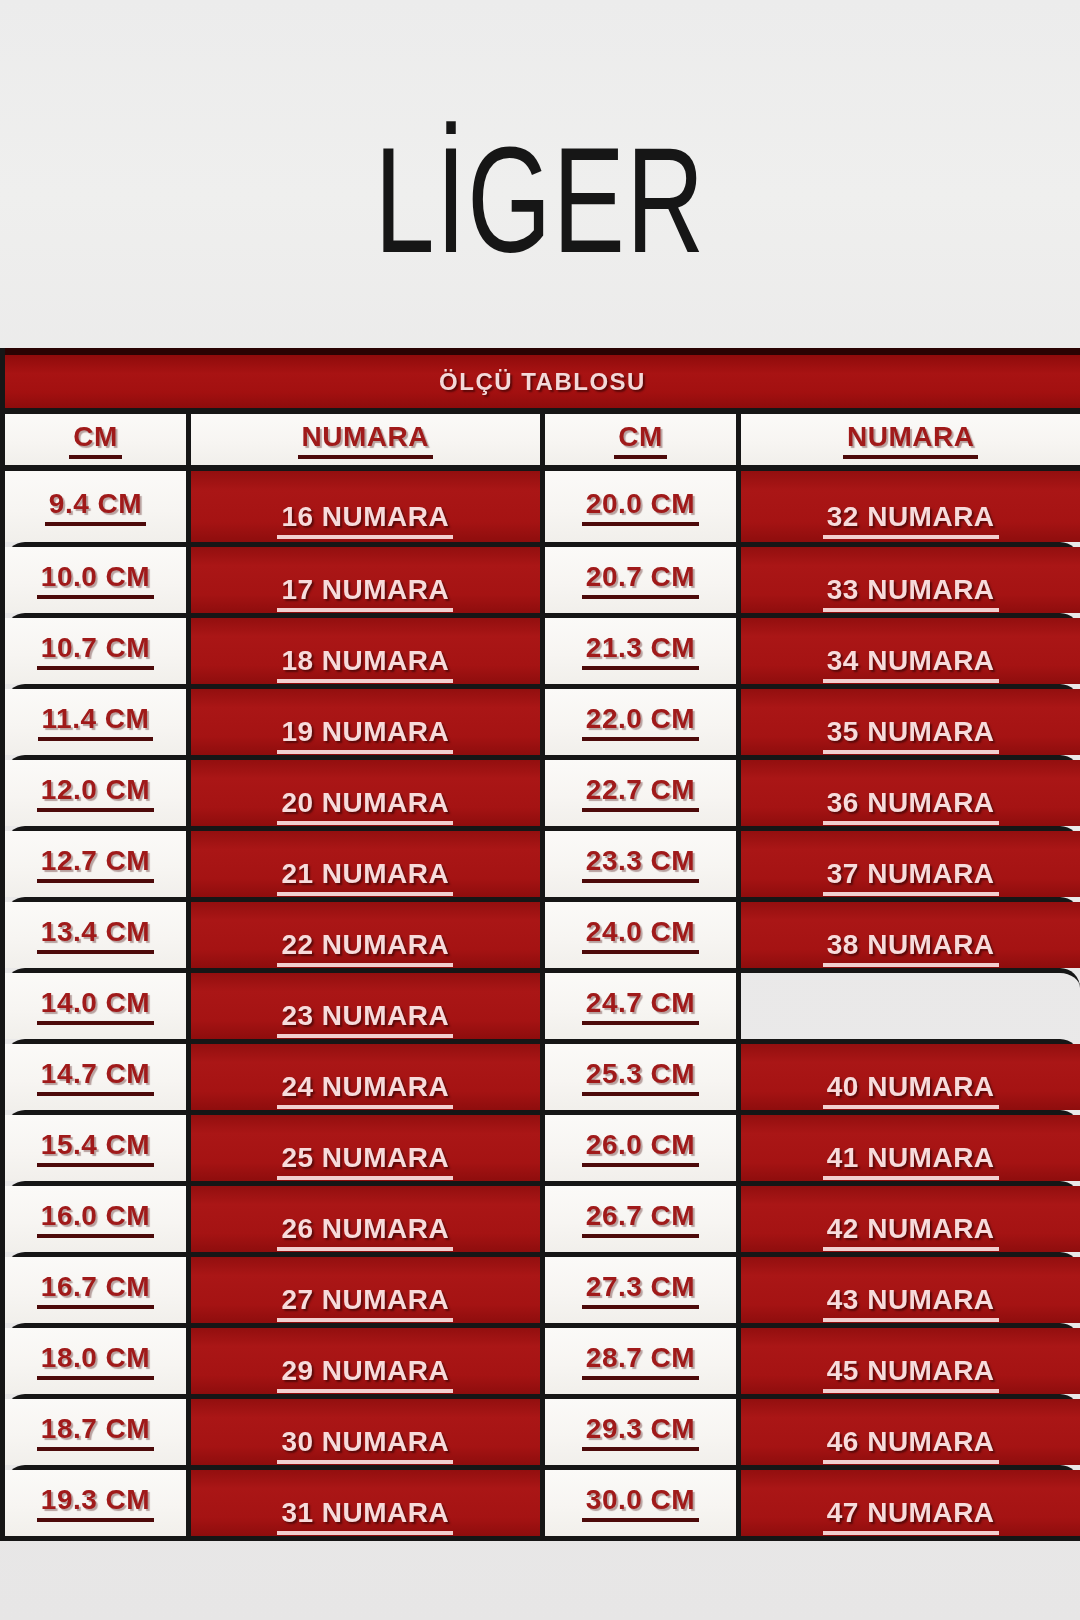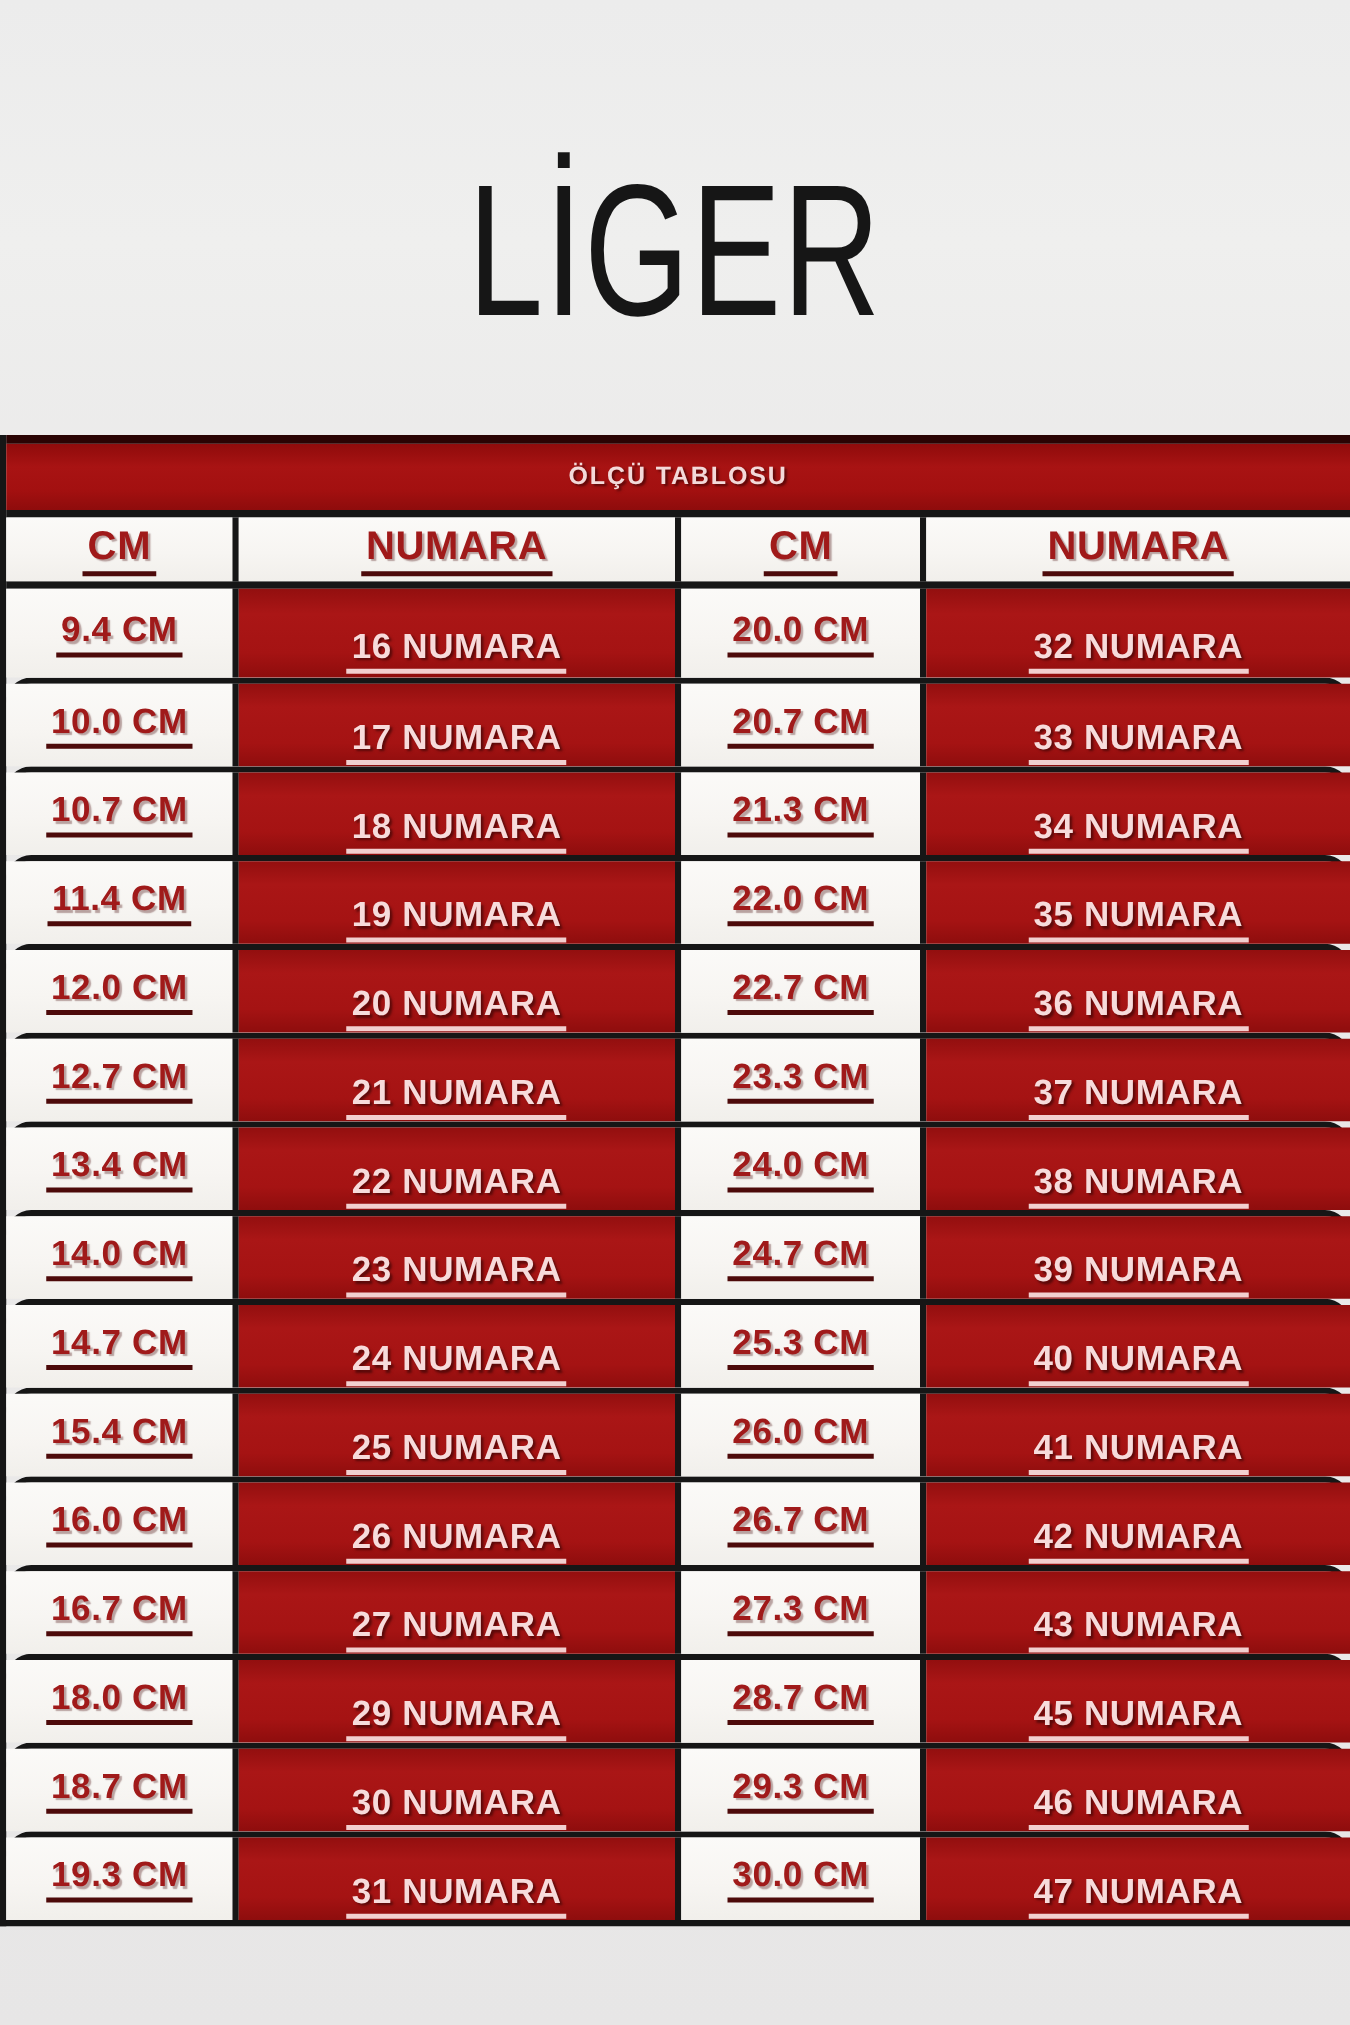--- a/index.html
+++ b/index.html
@@ -31,21 +31,21 @@
     border-bottom:5px solid #161616;
   }
   .band{
     height:66px;box-sizing:border-box;
     border-top:7px solid #2a0303;
     border-bottom:6px solid #161616;
     background:linear-gradient(180deg,#8f0b0b 0%,#a81313 35%,#a31010 70%,#8e0c0c 100%);
     display:flex;align-items:center;justify-content:center;
   }
   .band-title{
-    color:#f3d9d9;font-size:20px;font-weight:700;letter-spacing:1.5px;
+    color:#f3d9d9;font-size:24px;font-weight:700;letter-spacing:1.5px;
     text-shadow:2px 2px 2px rgba(40,2,2,.6);
   }
   .hrow,.row{display:flex;width:100%;box-sizing:border-box;}
   .hrow{height:57px;border-bottom:6px solid #161616;}
   .row{height:71px;border-radius:20px;}
   .row + .row{border-top:5px solid #161616;}
   .cell{
     box-sizing:border-box;
     display:flex;align-items:center;justify-content:center;
     border-right:5px solid #161616;
@@ -59,21 +59,21 @@
     background:linear-gradient(180deg,#fbfaf8 0%,#f7f5f2 55%,#f1efeb 100%);
   }
   .cell.num{
     background:linear-gradient(180deg,#930f0f 0%,#aa1616 28%,#a51313 72%,#8e0d0d 100%);
   }
   .cell .ul{
     font-weight:700;font-size:28px;letter-spacing:.5px;
     padding:0 4px 2px 4px;
     white-space:nowrap;
   }
-  .cell.head .ul{font-size:32px;}
+  .cell.head .ul{font-size:28px;}
   .cell.head .ul,.cell.cm .ul{
     color:#a01a1a;
     border-bottom:4px solid #4d0a0a;
     text-shadow:2px 2px 1px rgba(66,6,6,.35);
   }
   .cell.num .ul{
     color:#f7dbdb;
     border-bottom:4px solid #f2cfcf;
     text-shadow:2px 2px 2px rgba(42,3,3,.6);
     margin-top:26px;
@@ -207,23 +207,20 @@
         <div class="row">
           <div class="cell cm">
             <span class="ul">14.0 CM</span>
           </div>
           <div class="cell num">
             <span class="ul">23 NUMARA</span>
           </div>
           <div class="cell cm">
             <span class="ul">24.7 CM</span>
           </div>
-          <div class="cell num">
-            <span class="ul">39 NUMARA</span>
-          </div>
         </div>
         <div class="row">
           <div class="cell cm">
             <span class="ul">14.7 CM</span>
           </div>
           <div class="cell num">
             <span class="ul">24 NUMARA</span>
           </div>
           <div class="cell cm">
             <span class="ul">25.3 CM</span>

